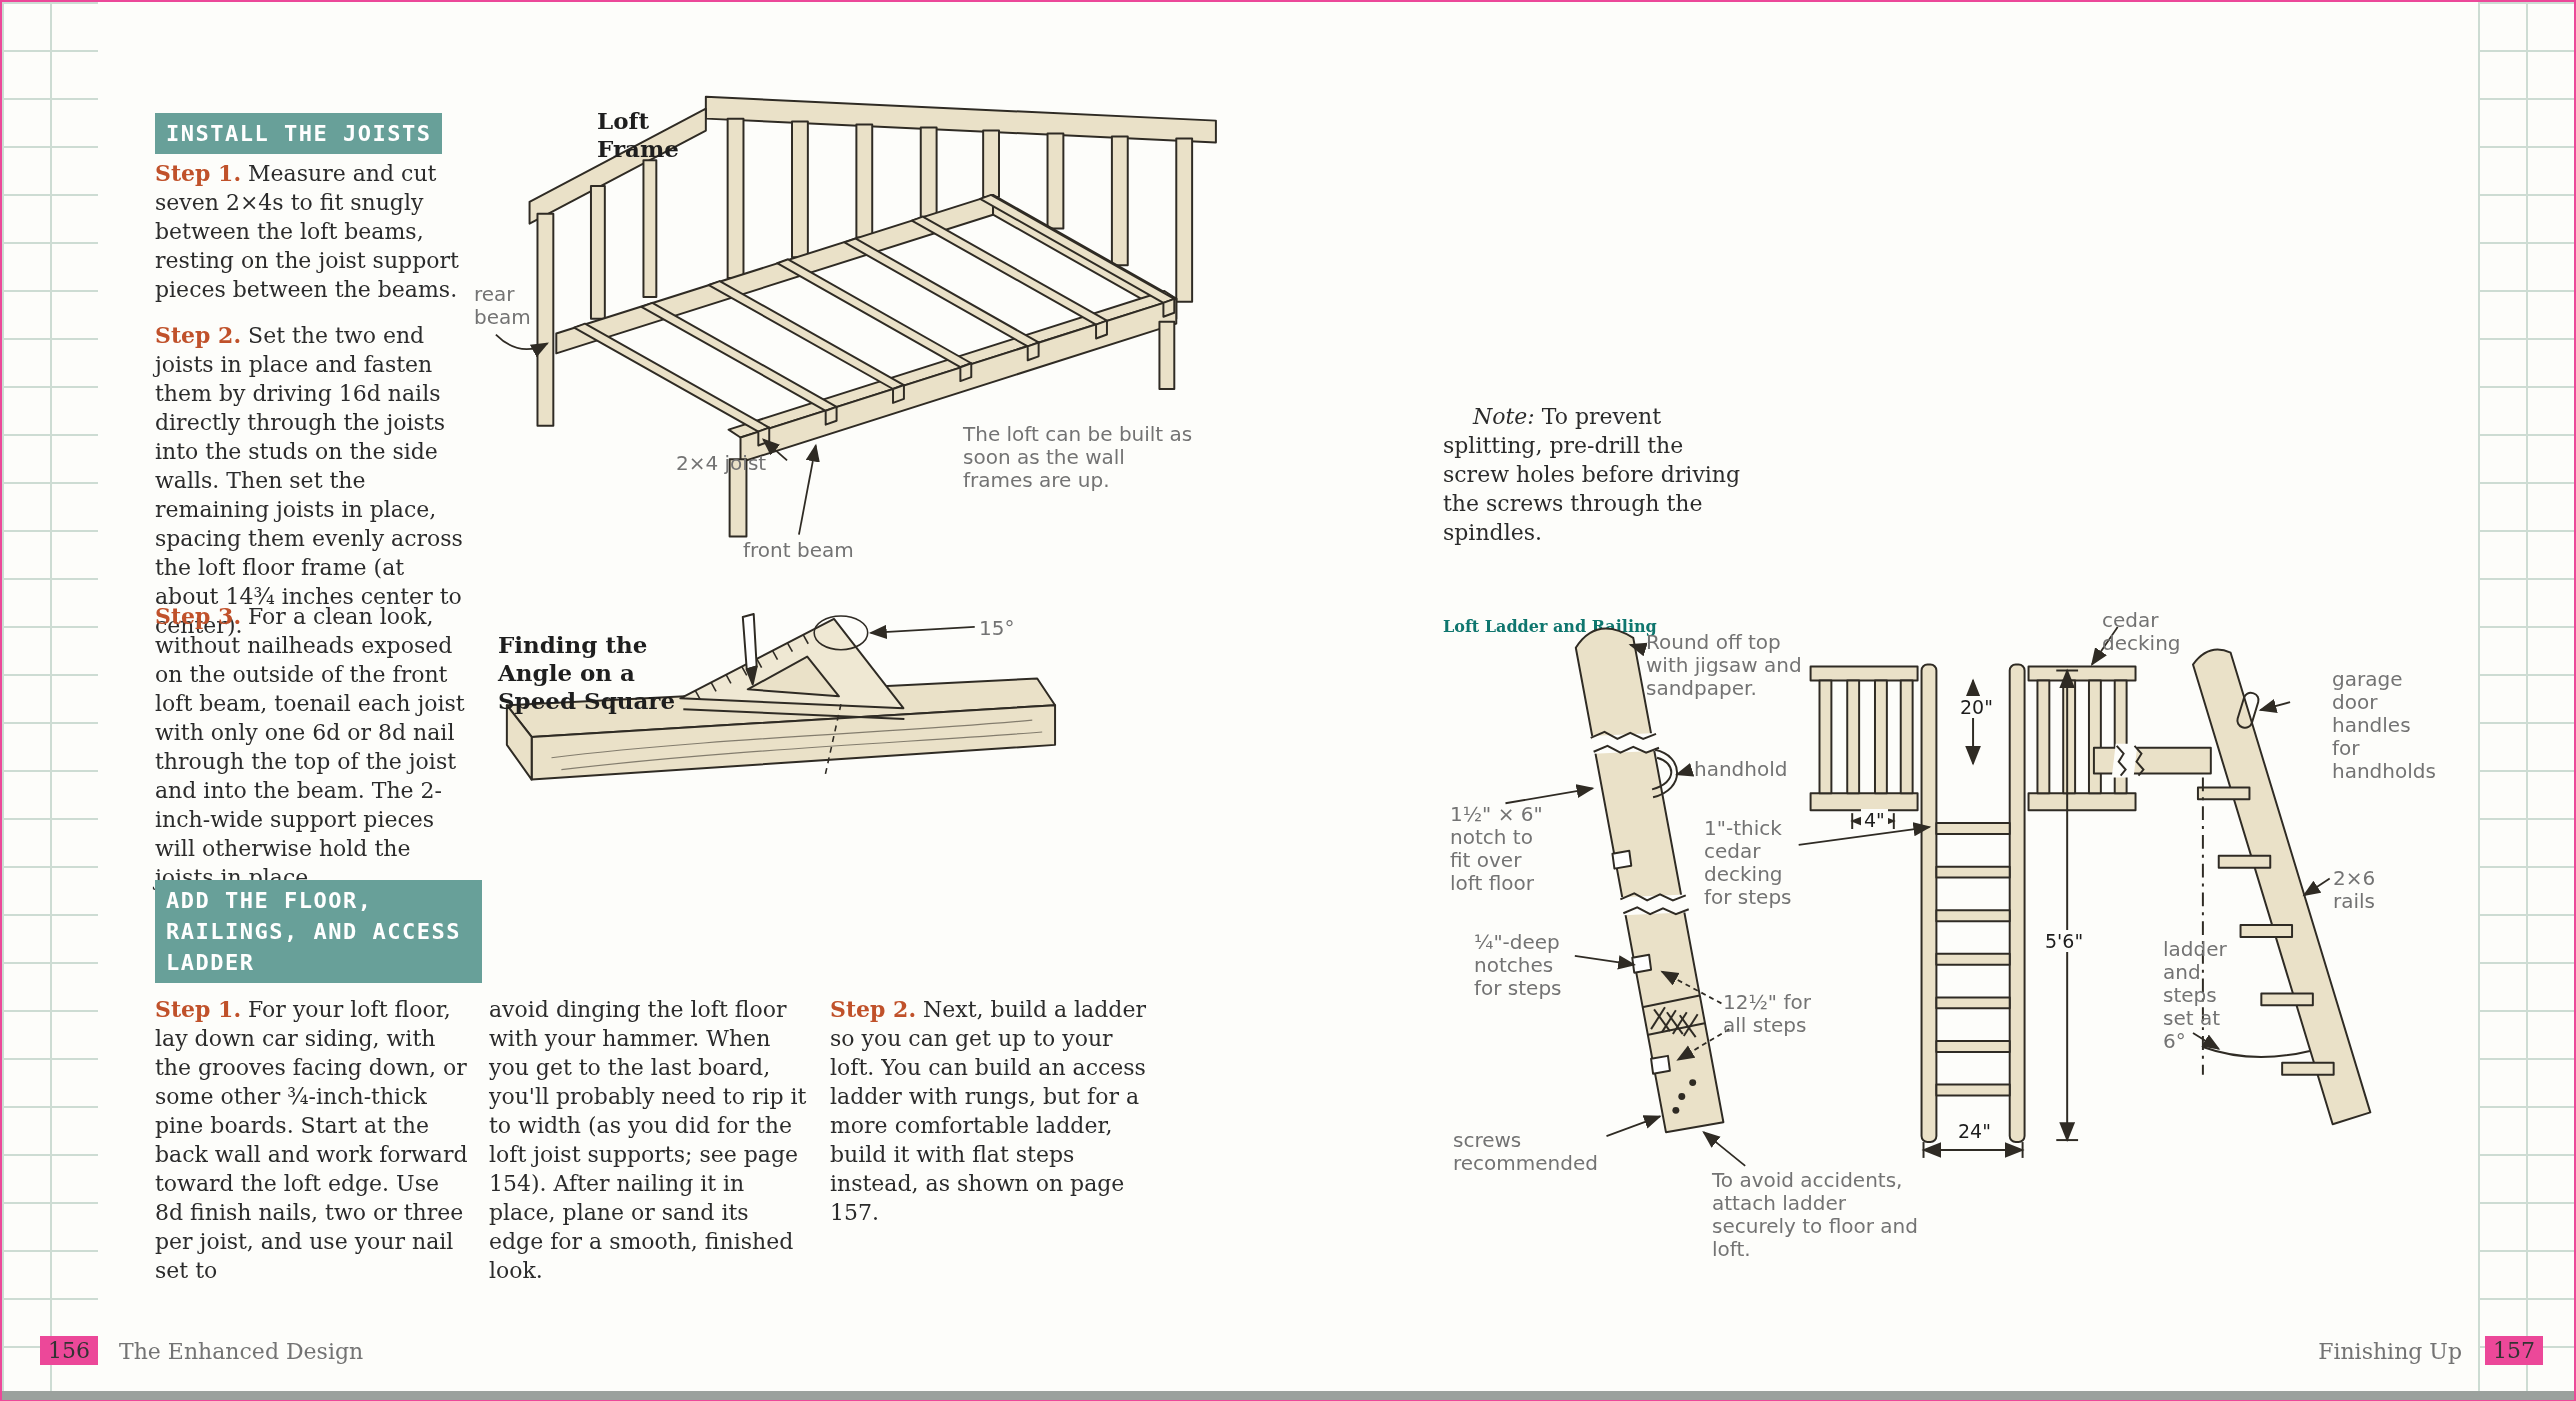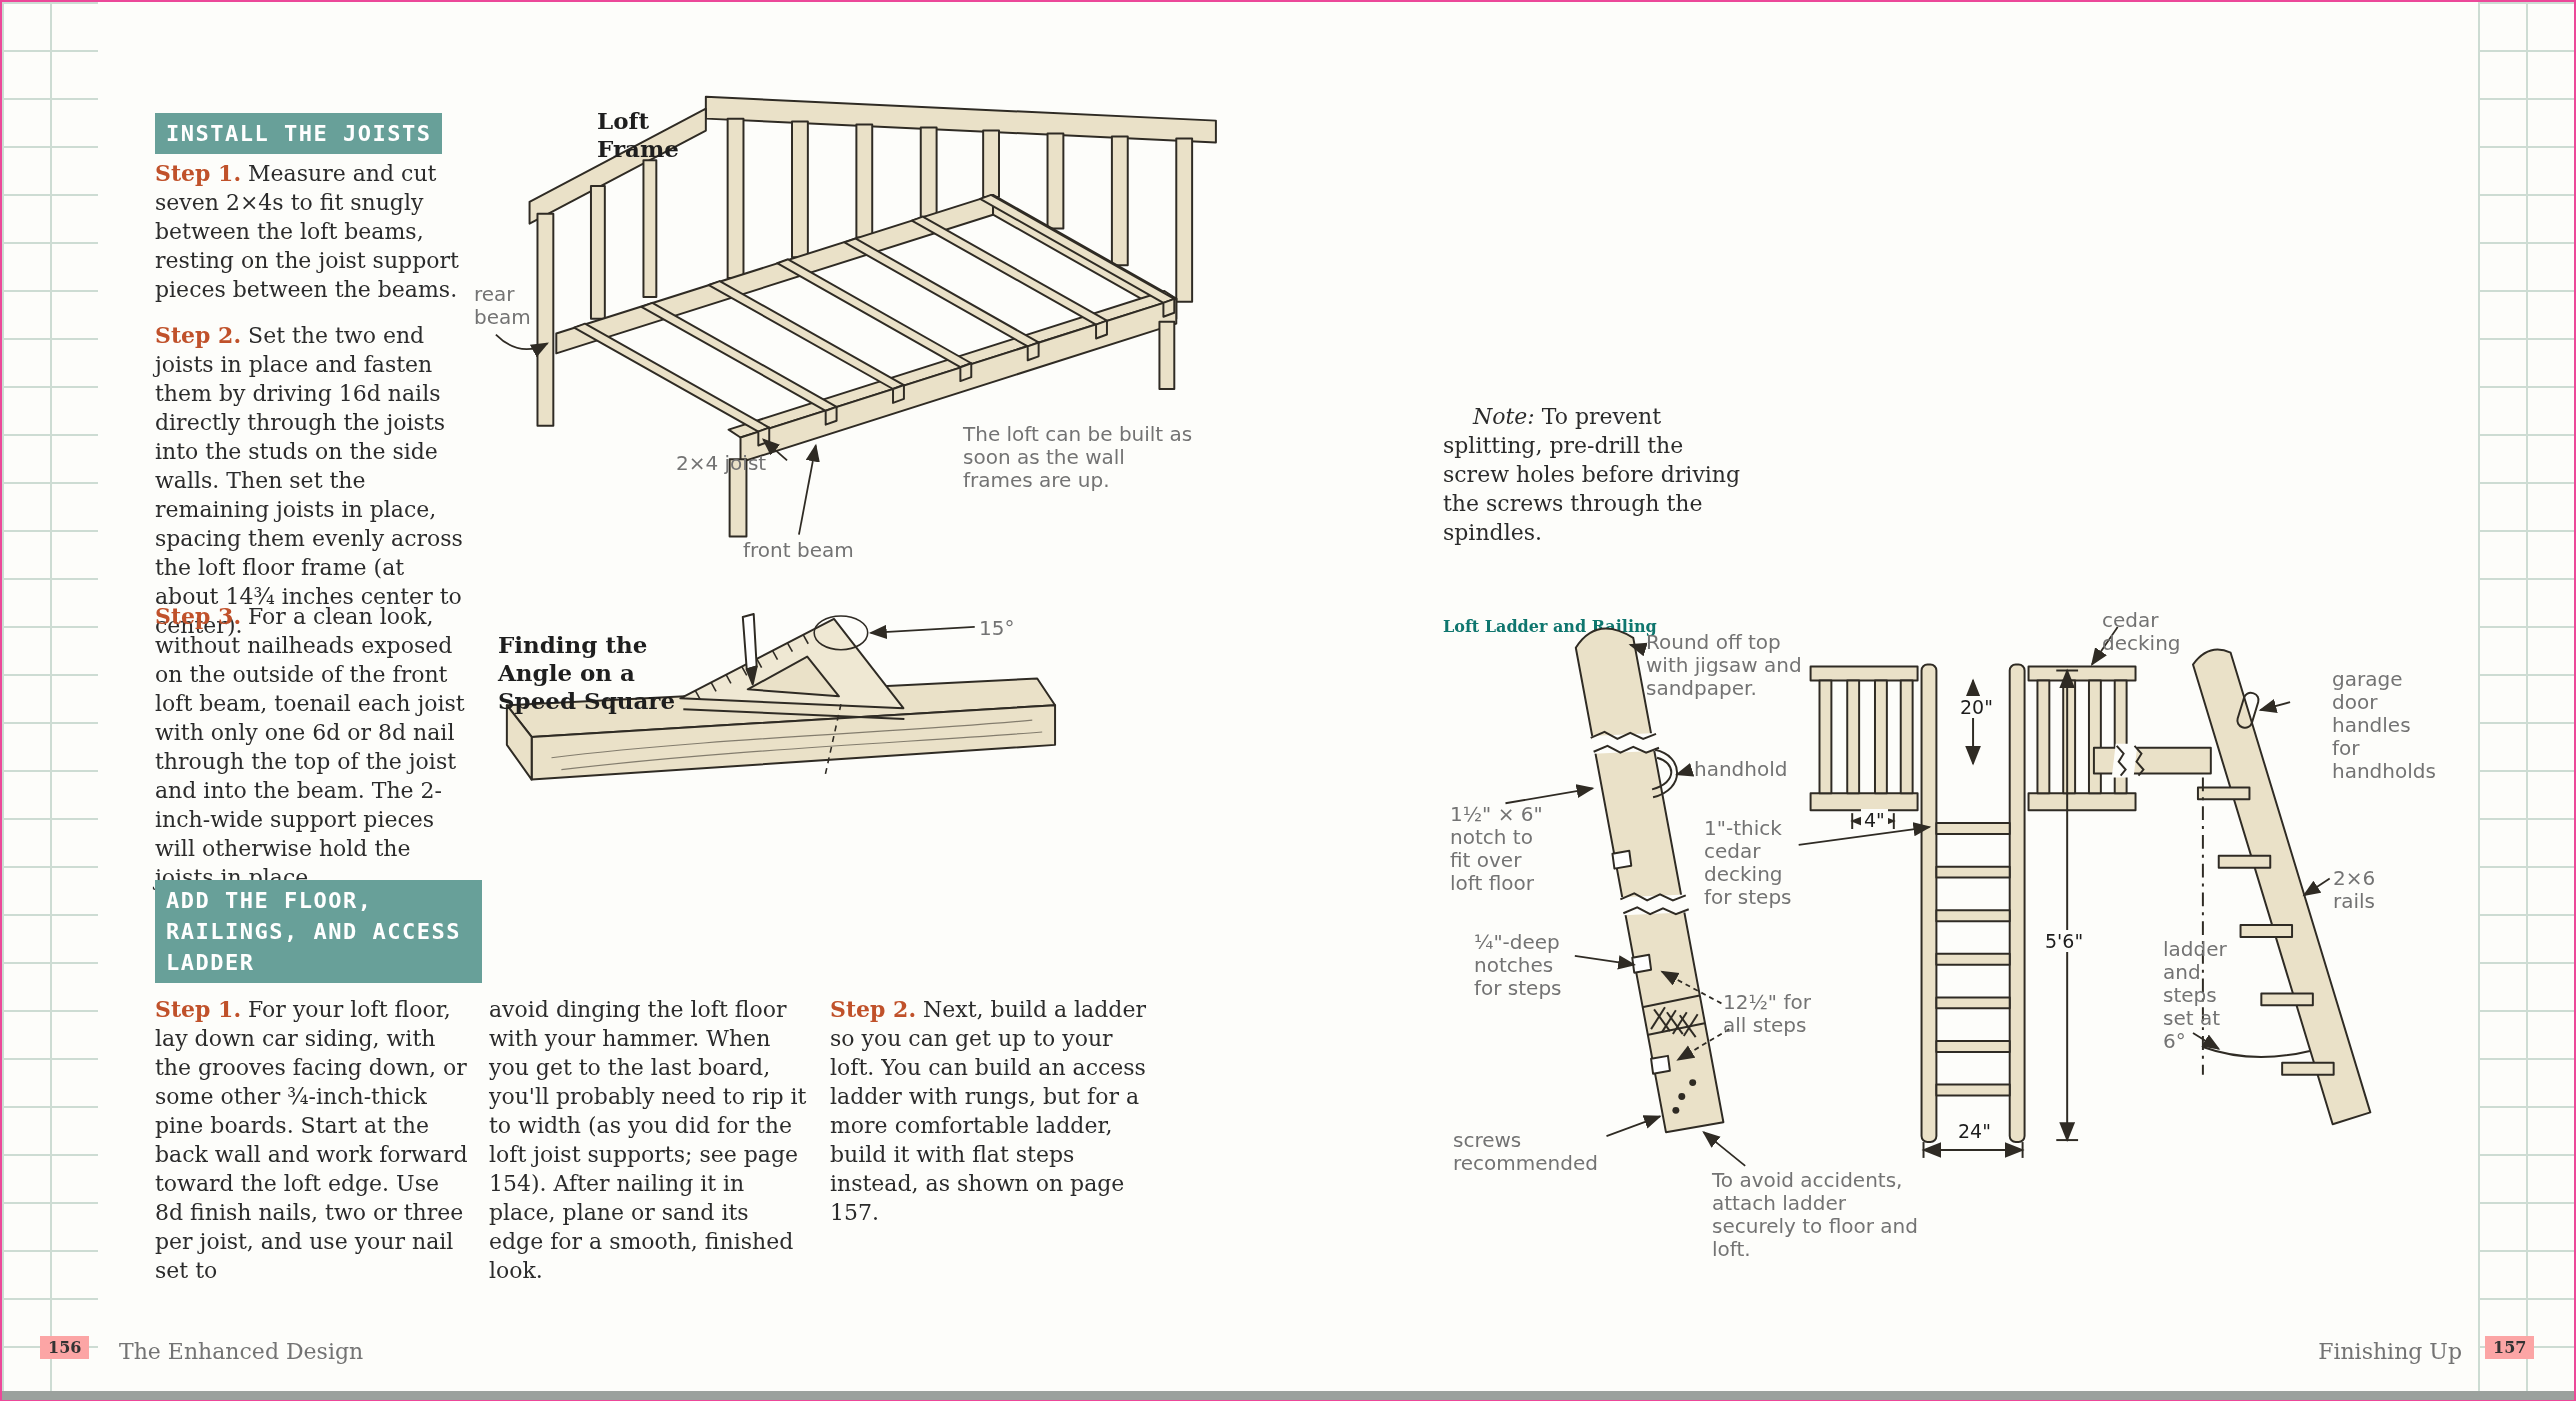--- a/index.html
+++ b/index.html
@@ -16,21 +16,21 @@
   .body-text{font-size:22px;line-height:29px;}
   .step-label{font-weight:bold;color:#c0512a;margin-right:7px;margin-top:8px;}
   .note-label{font-style:italic;}
   .teal-box{background:#68a099;color:#ffffff;font-family:"DejaVu Sans Mono",monospace;font-weight:bold;
             font-size:22px;line-height:31px;letter-spacing:1.5px;padding:5px 11px;display:inline-block;}
   .fig-title{font-weight:bold;font-size:23px;line-height:28px;color:#1e1e1e;}
   .heading-bold{font-weight:bold;font-size:16px;color:#0f766e;margin-top:48px;}
   .fig-label{font-family:"DejaVu Sans",sans-serif;font-size:20px;line-height:23px;color:#737373;}
   .dim{font-family:"DejaVu Sans",sans-serif;font-size:19px;color:#1c1c1c;background:#fdfdfa;padding:0 3px;}
   .footer-text{font-size:22px;color:#737373;}
-  .pagenum{font-size:16px;color:#333;background:#fca5a5;padding:2px 8px;font-weight:bold;}
+  .pagenum{font-size:22px;color:#333;background:#ec4899;padding:2px 8px;}
   svg{position:absolute;left:0;top:0;}
   .figc{position:absolute;}
 </style>
 </head>
 <body>
 
 <div id="canvas">
 
   <div class="grid-edge left"></div>
   <div class="grid-edge right"></div>

